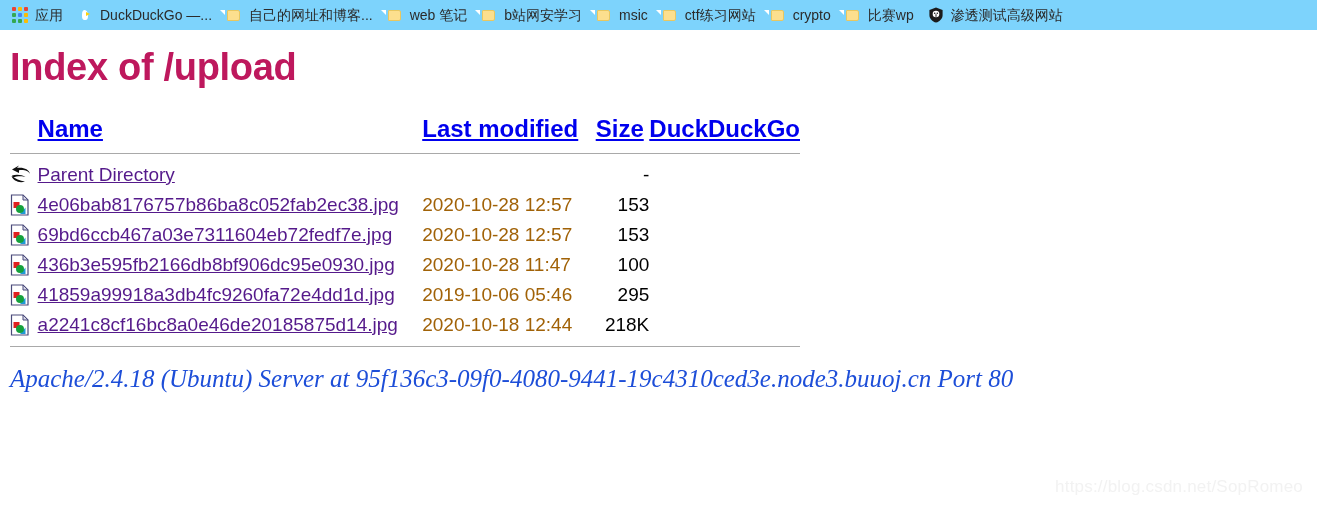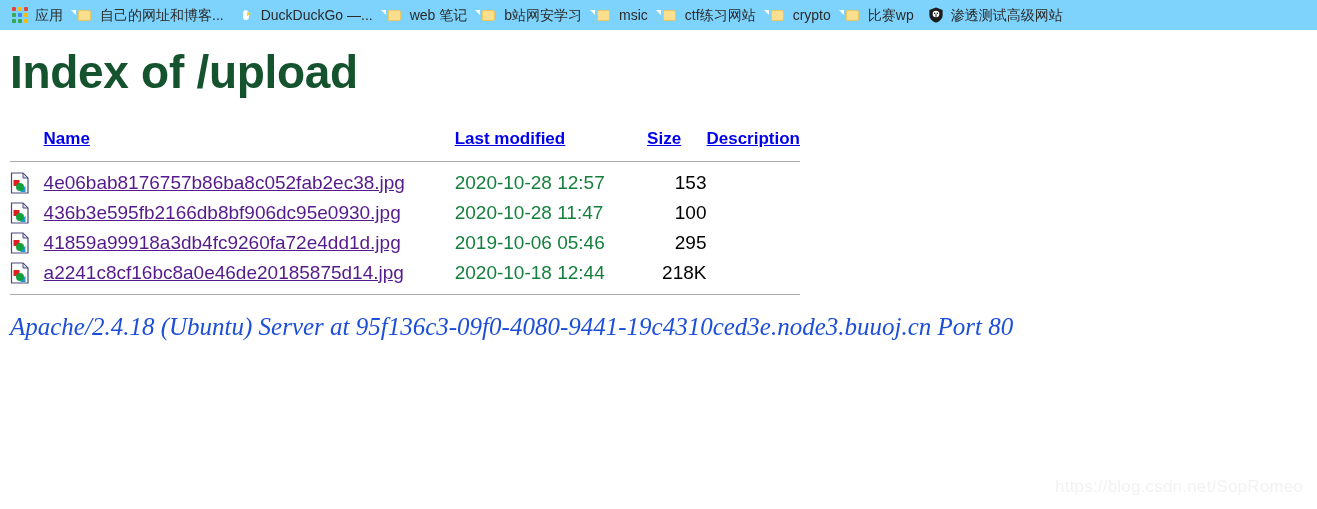--- a/index.html
+++ b/index.html
@@ -104,23 +104,23 @@
   
   .shield-ic { width: 16px; height: 16px; }
 
   
   #page {
     padding: 0 10px;
     box-sizing: border-box;
   }
   #page-title {
     font-family: "Liberation Sans", sans-serif;
-    font-size: 46px;
+    font-size: 38px;
     font-weight: bold;
-    color: #14532d;
+    color: #be185d;
     margin: 16px 0 0 0;
     letter-spacing: -0.3px;
     line-height: 1.15;
   }
 
   #listing {
     margin-top: 24px;
     width: 790px;
     border-collapse: collapse;
     font-family: "Liberation Sans", sans-serif;
@@ -140,21 +140,21 @@
   .col-icon  { width: 36px; }
   .col-name  { width: 420px; }
   .col-mod   { width: 200px; }
   .col-size  { width: 62px; text-align: right; }
   .col-desc  { width: auto; }
 
   .hdr-link {
     color: #0000ee;
     text-decoration: underline;
     font-weight: bold;
-    font-size: 17px;
+    font-size: 24px;
     cursor: pointer;
   }
   th.col-name .hdr-link,
   th.col-mod  .hdr-link { }
   th.col-size { text-align: right; padding-right: 4px; }
   th.col-desc { padding-left: 4px; }
 
   .rule-row td { padding: 0; }
   .rule {
     height: 1px;
@@ -164,21 +164,21 @@
   }
   .rule-bottom { margin: 6px 0 0 0; }
 
   .entry-link {
     color: #551a8b;
     text-decoration: underline;
     font-size: 19px;
     cursor: pointer;
   }
   .cell-mod {
-    color: #15803d;
+    color: #a16207;
     font-size: 19px;
     padding-left: 6px;
   }
   .cell-size {
     color: #000000;
     font-size: 19px;
     text-align: right;
     padding-right: 4px;
   }
   .cell-desc { color: #000000; font-size: 19px; }
@@ -224,26 +224,26 @@
           <i style="background: rgb(66, 133, 244);"></i>
           <i style="background: rgb(251, 188, 5);"></i>
           <i style="background: rgb(52, 168, 83);"></i>
           <i style="background: rgb(52, 168, 83);"></i>
           <i style="background: rgb(251, 188, 5);"></i>
         </span>
       </span>
       <span class="bm-label">应用</span>
     </div>
     <div class="bm-item">
-      <span class="bm-icon"><span class="folder-ic"><span class="body"></span><span class="fold"></span></span></span>
-      <span class="bm-label">自己的网址和博客...</span>
-    </div>
-    <div class="bm-item">
       <span class="bm-icon"><span class="ddg-ic"><span class="duck"></span><span class="beak"></span></span></span>
       <span class="bm-label">DuckDuckGo —...</span>
+    </div>
+    <div class="bm-item">
+      <span class="bm-icon"><span class="folder-ic"><span class="body"></span><span class="fold"></span></span></span>
+      <span class="bm-label">自己的网址和博客...</span>
     </div>
     <div class="bm-item">
       <span class="bm-icon"><span class="folder-ic"><span class="body"></span><span class="fold"></span></span></span>
       <span class="bm-label">web 笔记</span>
     </div>
     <div class="bm-item">
       <span class="bm-icon"><span class="folder-ic"><span class="body"></span><span class="fold"></span></span></span>
       <span class="bm-label">b站网安学习</span>
     </div>
     <div class="bm-item">
@@ -285,39 +285,63 @@
         <th class="col-name">
           <span class="hdr-link">Name</span>
         </th>
         <th class="col-mod">
           <span class="hdr-link">Last modified</span>
         </th>
         <th class="col-size">
           <span class="hdr-link">Size</span>
         </th>
         <th class="col-desc">
-          <span class="hdr-link">Description</span>
+          <span class="hdr-link">DuckDuckGo</span>
         </th>
       </tr>
       <tr class="rule-row">
         <td colspan="5">
           <div class="rule"></div>
         </td>
       </tr>
     </thead>
     <tbody id="listing-body">
         <tr>
+          <td class="col-icon icon-cell"><span><svg class="back-ic" viewBox="0 0 22 20">
+                <path d="M7 3 C13 2, 19 4, 20 9 C18.5 5.5, 13.5 4.5, 9 5.2 L9 8 L2 4.4 L9 0.6 Z" fill="#111"></path>
+                <path d="M2 10.5 C6 9, 12 9.5, 15.5 12 C12.5 11, 6.5 11, 3 12.8 Z" fill="#111"></path>
+                <path d="M1.5 11 C5 13.5, 10 16, 15 16.5 C9 18.5, 3 15.5, 1.5 11 Z" fill="#111"></path>
+              </svg></span></td>
+          <td class="col-name"><span class="entry-link">Parent Directory</span></td>
+          <td class="col-mod cell-mod"></td>
+          <td class="col-size cell-size">-</td>
+          <td class="col-desc cell-desc"></td>
+        </tr>
+        <tr>
           <td class="col-icon icon-cell"><span><svg class="img-ic" viewBox="0 0 20 22">
                 <path d="M1.5 1 H13 L18 6 V21 H1.5 Z" fill="#ffffff" stroke="#4a4a7a" stroke-width="1.2"></path>
                 <path d="M13 1 L13 6 L18 6 Z" fill="#d8d8e8" stroke="#4a4a7a" stroke-width="1"></path>
                 <rect x="3.5" y="8" width="6" height="6" fill="#e02020"></rect>
                 <polygon points="10,20 15.5,20 15.5,13.5" fill="#1f9ad6"></polygon>
                 <circle cx="10" cy="15" r="4" fill="#14a03c"></circle>
               </svg></span></td>
           <td class="col-name"><span class="entry-link">4e06bab8176757b86ba8c052fab2ec38.jpg</span></td>
+          <td class="col-mod cell-mod">2020-10-28 12:57</td>
+          <td class="col-size cell-size">153</td>
+          <td class="col-desc cell-desc"></td>
+        </tr>
+        <tr>
+          <td class="col-icon icon-cell"><span><svg class="img-ic" viewBox="0 0 20 22">
+                <path d="M1.5 1 H13 L18 6 V21 H1.5 Z" fill="#ffffff" stroke="#4a4a7a" stroke-width="1.2"></path>
+                <path d="M13 1 L13 6 L18 6 Z" fill="#d8d8e8" stroke="#4a4a7a" stroke-width="1"></path>
+                <rect x="3.5" y="8" width="6" height="6" fill="#e02020"></rect>
+                <polygon points="10,20 15.5,20 15.5,13.5" fill="#1f9ad6"></polygon>
+                <circle cx="10" cy="15" r="4" fill="#14a03c"></circle>
+              </svg></span></td>
+          <td class="col-name"><span class="entry-link">69bd6ccb467a03e7311604eb72fedf7e.jpg</span></td>
           <td class="col-mod cell-mod">2020-10-28 12:57</td>
           <td class="col-size cell-size">153</td>
           <td class="col-desc cell-desc"></td>
         </tr>
         <tr>
           <td class="col-icon icon-cell"><span><svg class="img-ic" viewBox="0 0 20 22">
                 <path d="M1.5 1 H13 L18 6 V21 H1.5 Z" fill="#ffffff" stroke="#4a4a7a" stroke-width="1.2"></path>
                 <path d="M13 1 L13 6 L18 6 Z" fill="#d8d8e8" stroke="#4a4a7a" stroke-width="1"></path>
                 <rect x="3.5" y="8" width="6" height="6" fill="#e02020"></rect>
                 <polygon points="10,20 15.5,20 15.5,13.5" fill="#1f9ad6"></polygon>

